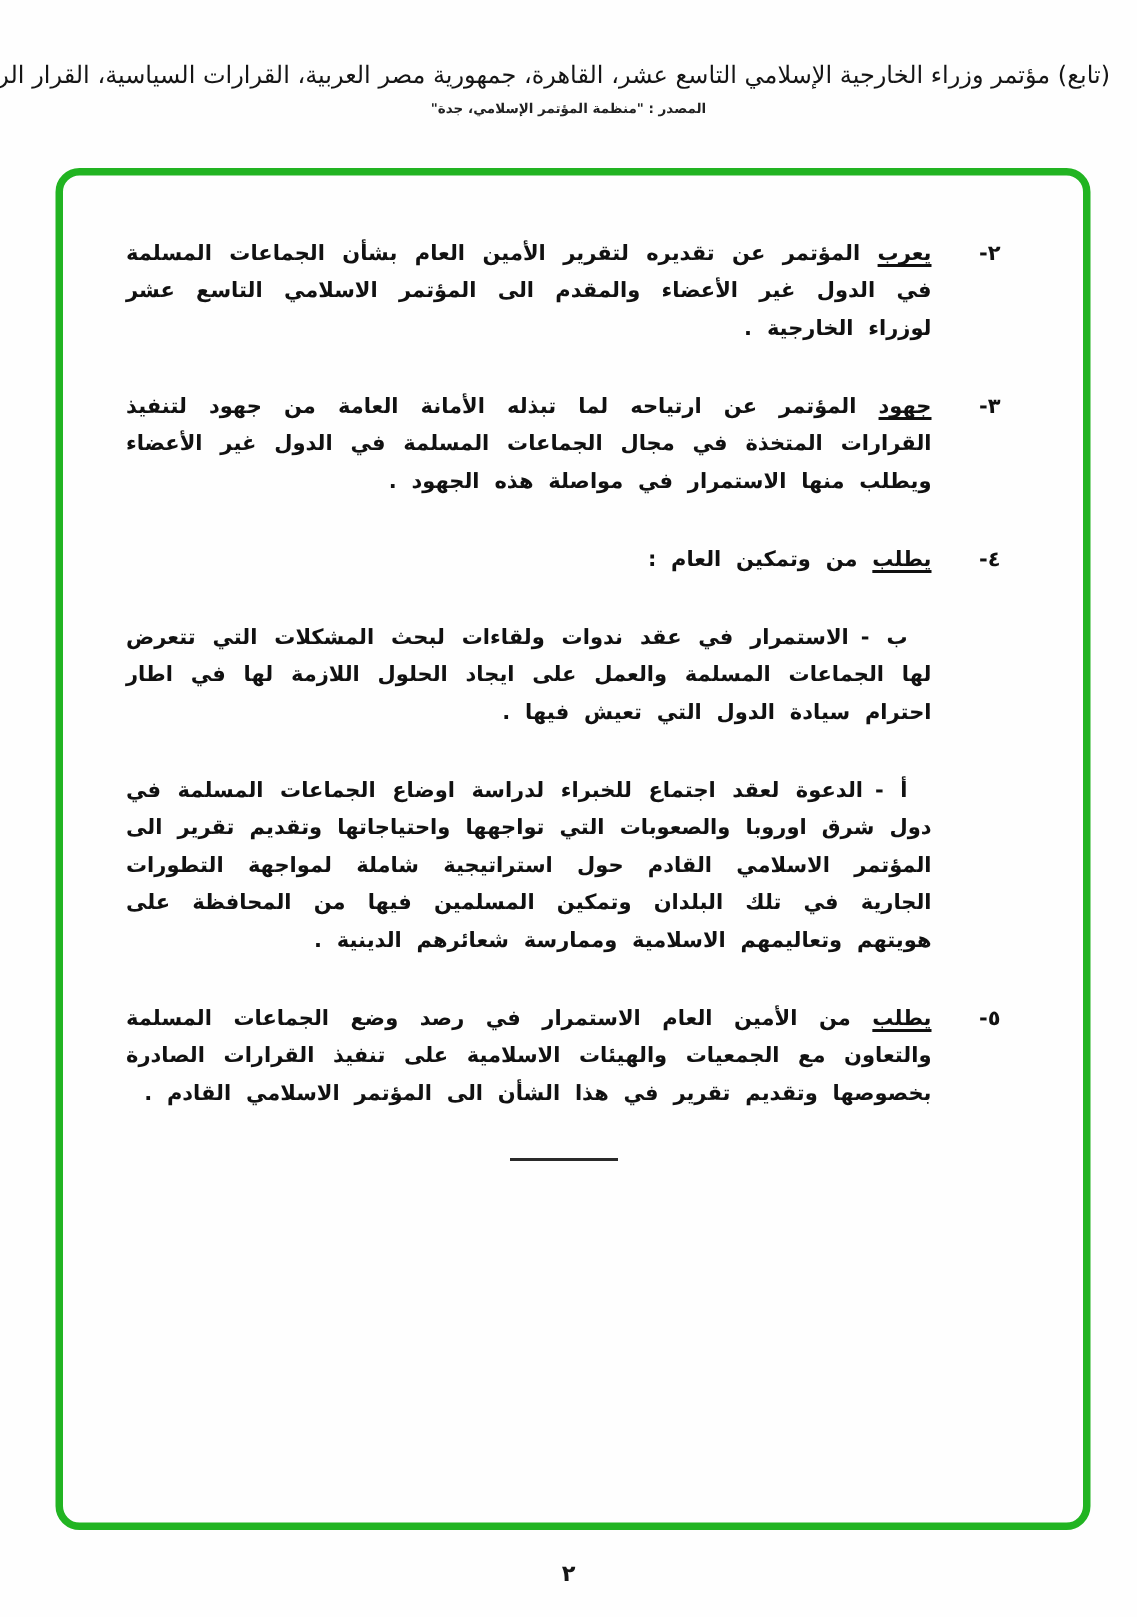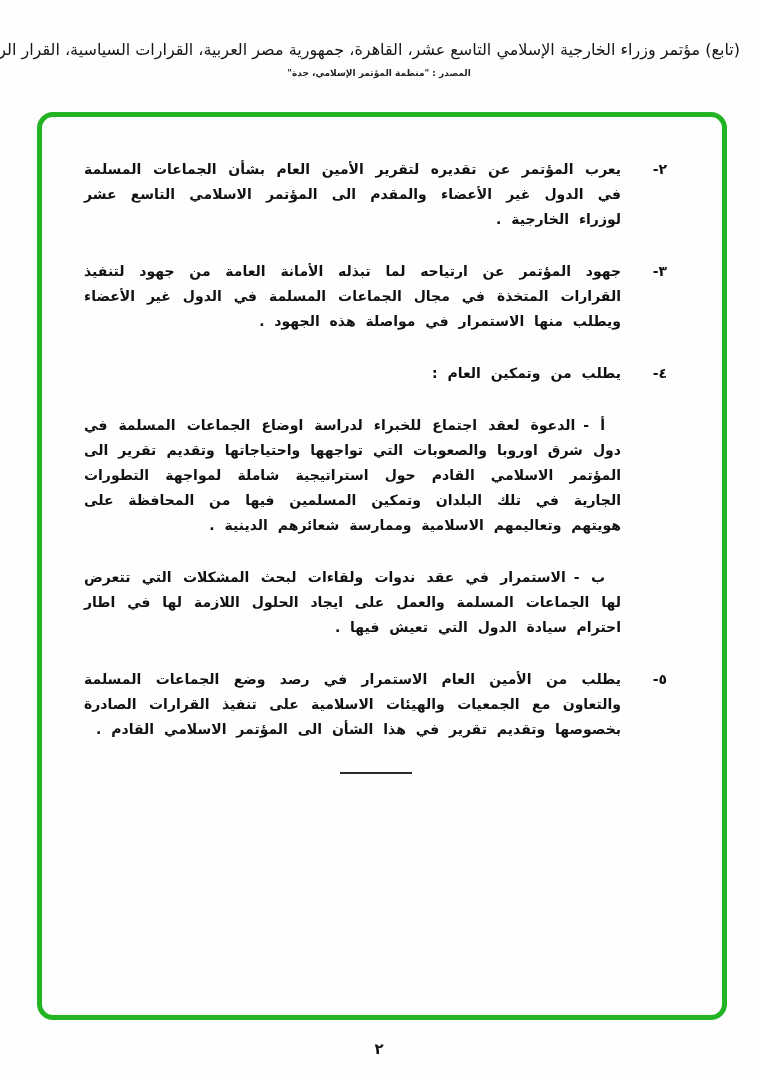--- a/index.html
+++ b/index.html
@@ -69,20 +69,21 @@
   }
   .item .marker {
     flex: 0 0 34px;
     white-space: nowrap;
   }
   .item .item-text {
     flex: 1;
     text-align: justify;
   }
   .lead {
+    text-decoration: underline;
     text-underline-offset: 3px;
     text-decoration-thickness: 1.5px;
   }
   .subitem {
     margin-right: 46px;
     margin-bottom: 27px;
     text-align: justify;
     text-indent: 16px;
   }
   .subitem .sub-marker {
@@ -126,23 +127,23 @@
       <div class="item">
         <div class="marker">٣-</div>
         <div class="item-text"><span class="lead">جهود</span><span> المؤتمر عن ارتياحه لما تبذله الأمانة العامة من جهود لتنفيذ القرارات المتخذة في مجال الجماعات المسلمة في الدول غير الأعضاء ويطلب منها الاستمرار في مواصلة هذه الجهود .</span></div>
       </div>
 
       <div class="item">
         <div class="marker">٤-</div>
         <div class="item-text"><span class="lead">يطلب</span><span> من وتمكين العام :</span></div>
       </div>
 
+      <div class="subitem"><span class="sub-marker">ب -</span><span>الاستمرار في عقد ندوات ولقاءات لبحث المشكلات التي تتعرض لها الجماعات المسلمة والعمل على ايجاد الحلول اللازمة لها في اطار احترام سيادة الدول التي تعيش فيها .</span></div>
+
       <div class="subitem"><span class="sub-marker">أ -</span><span>الدعوة لعقد اجتماع للخبراء لدراسة اوضاع الجماعات المسلمة في دول شرق اوروبا والصعوبات التي تواجهها واحتياجاتها وتقديم تقرير الى المؤتمر الاسلامي القادم حول استراتيجية شاملة لمواجهة التطورات الجارية في تلك البلدان وتمكين المسلمين فيها من المحافظة على هويتهم وتعاليمهم الاسلامية وممارسة شعائرهم الدينية .</span></div>
-
-      <div class="subitem"><span class="sub-marker">ب -</span><span>الاستمرار في عقد ندوات ولقاءات لبحث المشكلات التي تتعرض لها الجماعات المسلمة والعمل على ايجاد الحلول اللازمة لها في اطار احترام سيادة الدول التي تعيش فيها .</span></div>
 
       <div class="item">
         <div class="marker">٥-</div>
         <div class="item-text"><span class="lead">يطلب</span><span> من الأمين العام الاستمرار في رصد وضع الجماعات المسلمة والتعاون مع الجمعيات والهيئات الاسلامية على تنفيذ القرارات الصادرة بخصوصها وتقديم تقرير في هذا الشأن الى المؤتمر الاسلامي القادم .</span></div>
       </div>
 
       <hr class="end-rule">
 
     </div>
   </div>

